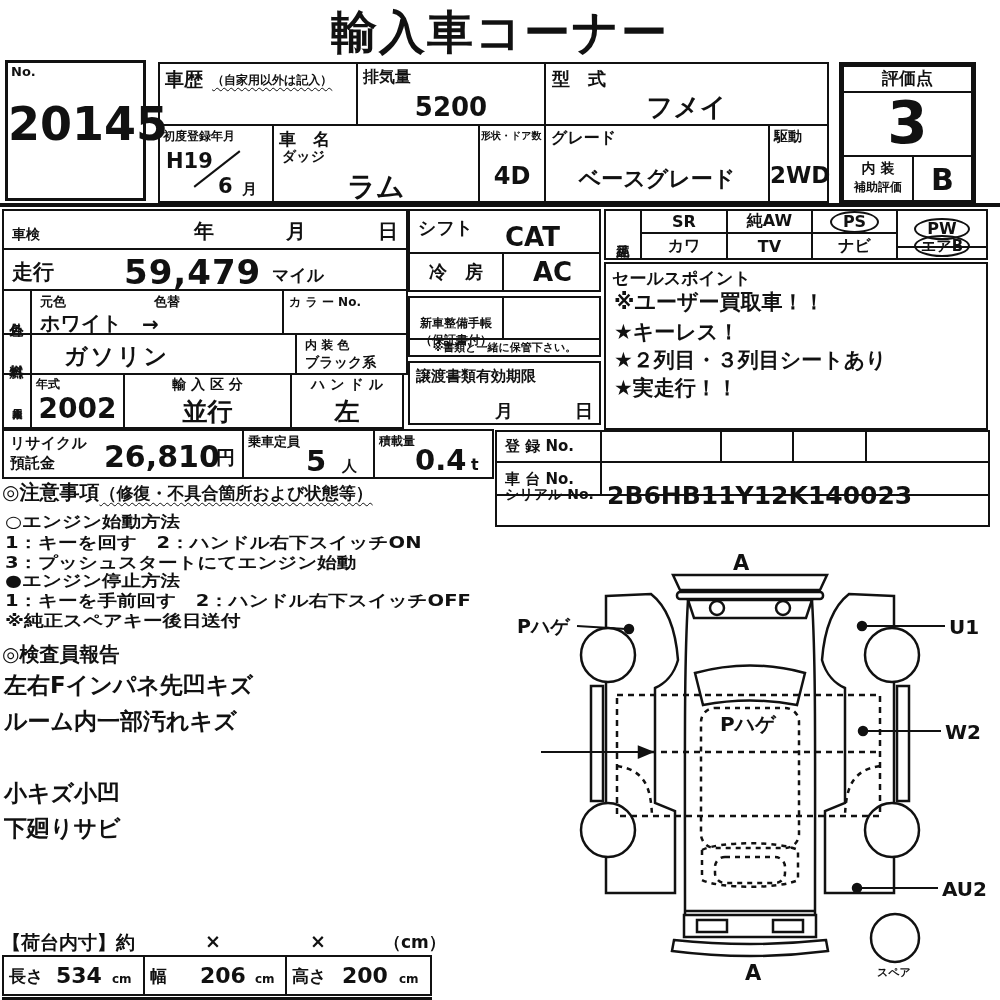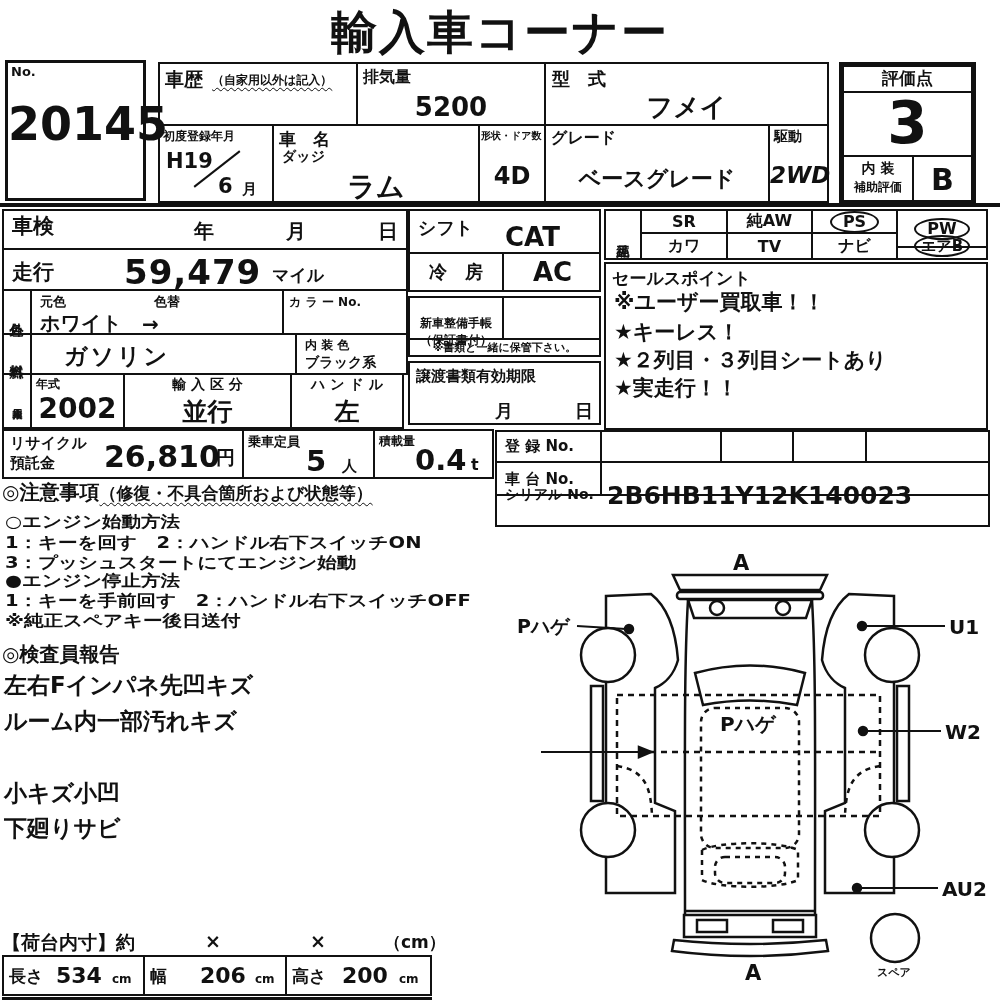--- a/index.html
+++ b/index.html
@@ -56,37 +56,37 @@
   <div class="abs b2" style="left:478px;top:124px;width:68px;height:79px;">
     <span class="abs" style="left:1px;top:3px;font-size:10px;">形状・ドア数</span>
     <span class="abs" style="left:0;top:36px;width:100%;text-align:center;font-size:24px;">4D</span>
   </div>
   <div class="abs b2" style="left:544px;top:124px;width:226px;height:79px;">
     <span class="abs" style="left:5px;top:2px;font-size:16px;">グレード</span>
     <span class="abs" style="left:0;top:38px;width:100%;text-align:center;font-size:22px;">ベースグレード</span>
   </div>
   <div class="abs b2" style="left:768px;top:124px;width:61px;height:79px;">
     <span class="abs" style="left:4px;top:2px;font-size:14px;">駆動</span>
-    <span class="abs" style="left:0;top:36px;width:100%;text-align:center;font-size:23px;font-style:italic;">2WD</span>
+    <span class="abs" style="left:0;top:36px;width:100%;text-align:center;font-size:23px;">2WD</span>
   </div>
 
   <div class="abs b4" style="left:839px;top:62px;width:137px;height:143px;">
     <div class="abs" style="left:0;top:0;width:100%;height:26px;border-bottom:2px solid #111;text-align:center;font-size:17px;">評価点</div>
     <div class="abs" style="left:0;top:24px;width:100%;height:64px;text-align:center;font-size:58px;line-height:64px;">3</div>
     <div class="abs" style="left:0;bottom:0;width:70px;height:45px;border-top:2px solid #111;border-right:2px solid #111;text-align:center;">
       <div style="font-size:14px;line-height:22px;">内 装</div>
       <div style="font-size:12px;line-height:16px;">補助評価</div>
     </div>
     <div class="abs" style="left:70px;bottom:0;width:57px;height:45px;border-top:2px solid #111;text-align:center;font-size:30px;line-height:45px;">B</div>
   </div>
 
   <div class="abs" style="left:0;top:203px;width:1000px;height:4px;background:#111;"></div>
 
   <div class="abs b2" style="left:2px;top:209px;width:406px;height:41px;">
-    <span class="abs" style="left:8px;top:1px;font-size:21px;">車検</span>
+    <span class="abs" style="left:8px;top:15px;font-size:14px;">車検</span>
     <span class="abs" style="left:190px;top:7px;font-size:20px;">年</span>
     <span class="abs" style="left:282px;top:7px;font-size:20px;">月</span>
     <span class="abs" style="left:374px;top:7px;font-size:20px;">日</span>
   </div>
   <div class="abs b2" style="left:2px;top:248px;width:406px;height:43px;">
     <span class="abs" style="left:8px;top:8px;font-size:21px;">走行</span>
     <span class="abs" style="left:120px;top:2px;font-size:34px;letter-spacing:1px;">59,479</span>
     <span class="abs" style="left:268px;top:14px;font-size:17px;">マイル</span>
   </div>
   <div class="abs b2" style="left:2px;top:289px;width:406px;height:46px;">

